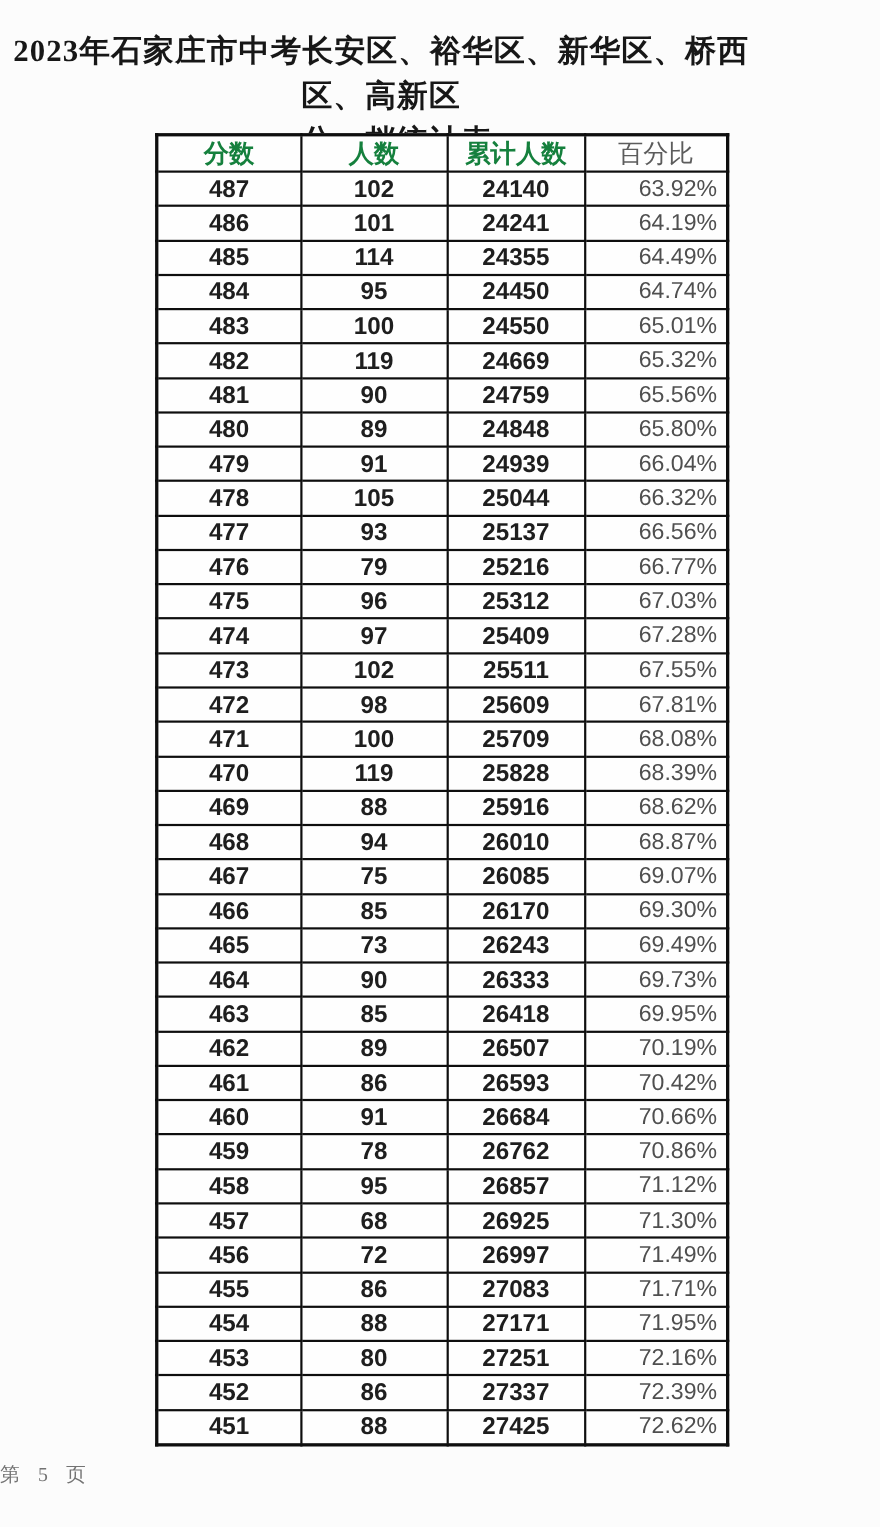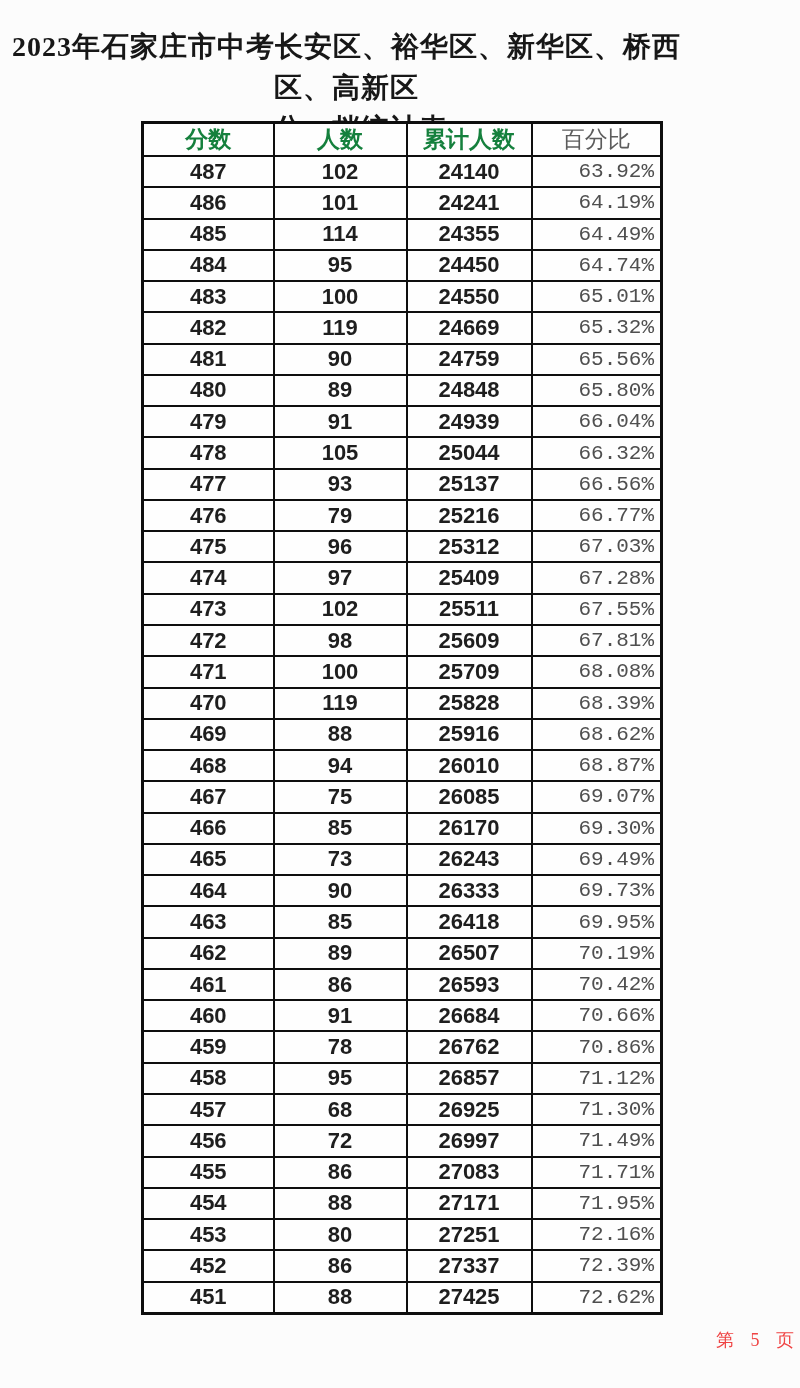--- a/index.html
+++ b/index.html
@@ -49,34 +49,34 @@
     font-weight: normal;
     color: #5c5c5c;
   }
   .score-table td.num {
     font-family: "Liberation Sans", sans-serif;
     font-weight: bold;
     font-size: 22px;
     color: #1e1e1e;
   }
   .score-table td.pct {
-    font-family: Liberation Mono, monospace;
+    font-family: Liberation Sans, sans-serif;
     font-weight: normal;
     font-size: 21px;
     color: #4f4f4f;
     padding-left: 40px;
   }
   .page-footer {
     position: absolute;
     top: 1328px; left: 0;
     width: 800px;
-    text-align: right;
+    text-align: left;
     font-family: "Liberation Serif", serif;
     font-size: 18px;
-    color: #ef4444;
+    color: #737373;
     letter-spacing: 6px;
   }
 </style>
 </head>
 <body>
 
 <div class="page-title">
   <div>2023年石家庄市中考长安区、裕华区、新华区、桥西区、高新区</div>
   <div>一分一档统计表</div>
 </div>

